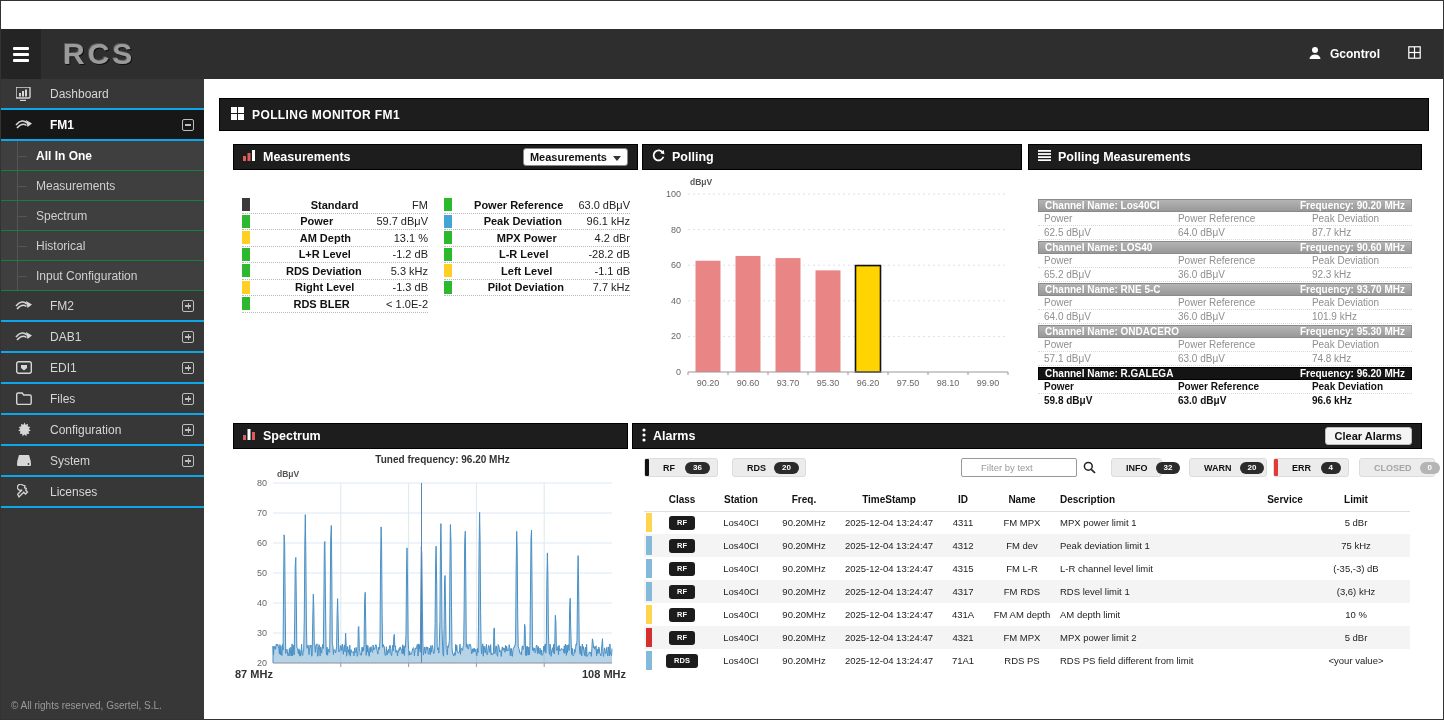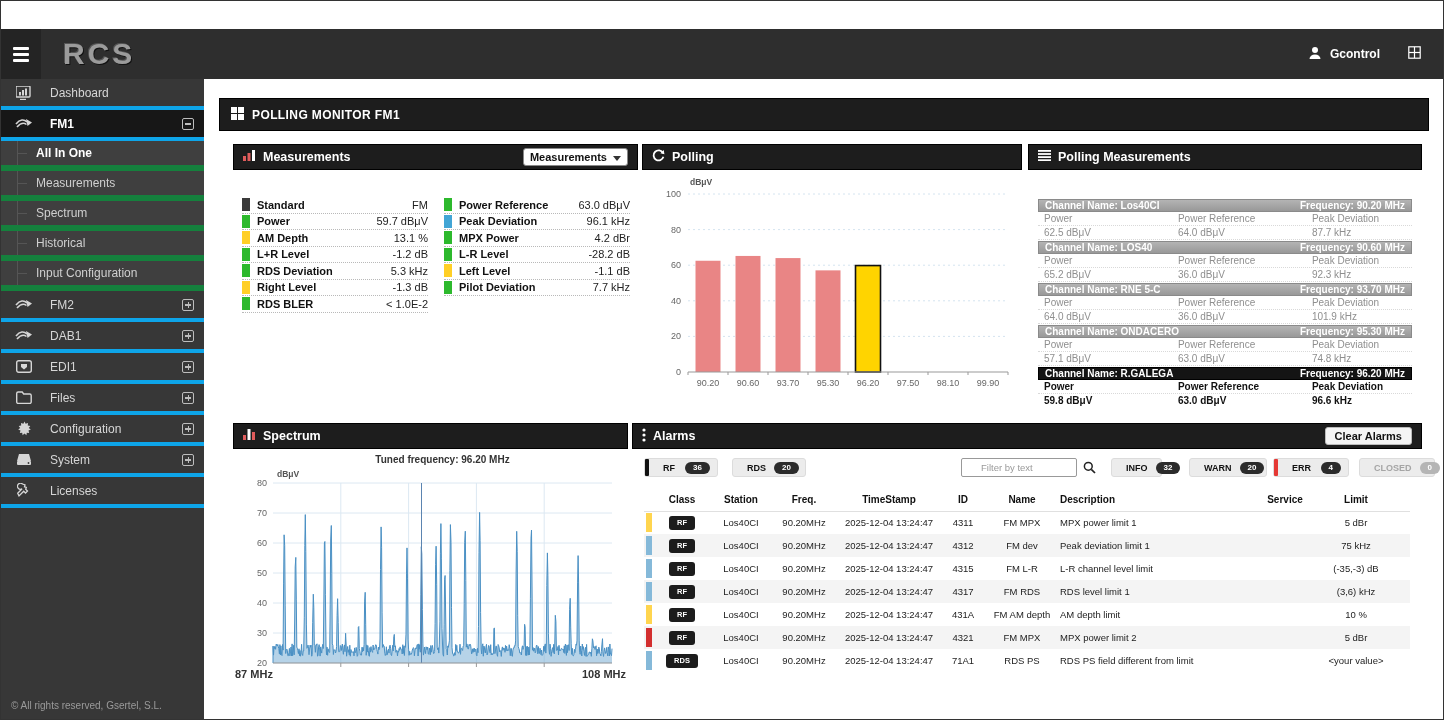--- a/index.html
+++ b/index.html
@@ -21,29 +21,29 @@
   
   .navbar { position:absolute; left:0; top:28px; width:100%; height:50px; background:#2e2e2e; display:flex; align-items:center; }
   .hamburger { width:40px; height:50px; background:#242424; display:flex; align-items:center; justify-content:center; flex-direction:column; gap:3px; cursor:pointer; }
   .hamburger span { display:block; width:16px; height:3px; background:#fff; border-radius:1px; }
   .rcs-logo { margin-left:22px; font-size:30px; font-weight:bold; letter-spacing:3px; color:#9b9b9b; text-shadow:1px 1px 0 #111, -1px -1px 0 #555; cursor:pointer; }
   .navbar-right { margin-left:auto; display:flex; align-items:center; gap:28px; padding-right:22px; color:#fff; }
   .nav-user { display:flex; align-items:center; gap:8px; font-size:12px; font-weight:bold; cursor:pointer; }
 
   
   .sidebar { position:absolute; left:0; top:78px; width:203px; bottom:0; background:#373737; color:#d6d6d6; }
-  .sb-item { display:flex; align-items:center; height:31px; padding:0 10px 0 13px; border-bottom:4px solid #0ea5e9; font-size:12px; cursor:pointer; }
+  .sb-item { display:flex; align-items:center; height:31px; padding:0 10px 0 13px; border-bottom:2px solid #0ea5e9; font-size:12px; cursor:pointer; }
   .sb-item .sb-icon { width:20px; display:flex; justify-content:center; }
   .sb-item .sb-label { margin-left:16px; flex:1; }
   .sb-item.active { background:#171717; color:#fff; font-weight:bold; }
   .sb-expand { width:12px; height:12px; border:1px solid #bdbdbd; border-radius:2px; position:relative; }
   .sb-expand:before, .sb-expand.minus:before { content:""; position:absolute; left:2px; right:2px; top:4.5px; height:1.5px; background:#bdbdbd; }
   .sb-expand.plus:after { content:""; position:absolute; top:2px; bottom:2px; left:4.5px; width:1.5px; background:#bdbdbd; }
   .sb-sub { background:#3f3f3f; }
-  .sb-subitem { position:relative; height:30px; display:flex; align-items:center; padding-left:35px; font-size:12px; color:#cfcfcf; border-bottom:6px solid #15803d; cursor:pointer; }
+  .sb-subitem { position:relative; height:30px; display:flex; align-items:center; padding-left:35px; font-size:12px; color:#cfcfcf; border-bottom:1px solid #15803d; cursor:pointer; }
   .sb-subitem:before { content:""; position:absolute; left:16px; top:0; bottom:0; width:1px; background:#555; }
   .sb-subitem:after { content:""; position:absolute; left:16px; top:50%; width:10px; height:1px; background:#555; }
   .sb-subitem.active { color:#fff; font-weight:bold; }
   .sb-footer { position:absolute; left:10px; bottom:8px; font-size:10px; color:#9a9a9a; }
 
   
   .content { position:absolute; left:203px; top:78px; right:0; bottom:0; background:#fff; }
   .page-header { position:absolute; left:15px; right:14px; top:19px; height:33px; background:#1d1d1d; border:1px solid #000; display:flex; align-items:center; gap:8px; padding:0 11px; color:#fff; font-size:12px; font-weight:bold; letter-spacing:0.4px; }
 
   .panel { position:absolute; background:#fff; }
@@ -55,21 +55,21 @@
   .p-pollmeas { left:824px; top:65px; width:394px; height:262px; }
   .p-spectrum { left:29px; top:344px; width:395px; height:268px; }
   .p-alarms { left:428px; top:344px; width:790px; height:268px; }
 
   
   .meas-select { margin-left:auto; background:#fff; color:#111; font-size:11px; font-weight:bold; border:1px solid #888; border-radius:3px; height:18px; display:flex; align-items:center; gap:6px; padding:0 6px; cursor:pointer; }
   .meas-cols { display:flex; gap:16px; padding:27px 8px 0 9px; }
   .meas-col { flex:1; }
   .meas-row { display:flex; align-items:center; height:16.5px; border-bottom:1px dotted #b9b9b9; }
   .meas-ind { width:8px; height:13px; margin-right:7px; flex:none; }
-  .meas-label { flex:1; font-size:11px; font-weight:bold; color:#111; white-space:nowrap; }
+  .meas-label { flex:1; font-size:11px; font-weight:bold; color:#111; white-space:nowrap;text-align:center; }
   .meas-value { font-size:11px; color:#222; white-space:nowrap; }
 
   
   .channels { padding:29px 10px 0 10px; height:236px; overflow:hidden; }
   .chan { margin-bottom:1px; }
   .chan-head { height:13px; display:flex; align-items:center; justify-content:space-between; padding:0 6px; background:linear-gradient(#b4b4b4,#989898); color:#fff; font-size:10px; font-weight:bold; border:1px solid #8a8a8a; }
   .chan.selected .chan-head { background:#141414; border-color:#000; }
   .chan-row { display:flex; padding:0 6px; border-bottom:1px dotted #d9d9d9; }
   .chan-row > div { font-size:10px; color:#8f8f8f; height:13px; line-height:13px; }
   .chan-row > div:nth-child(1){ width:37%; } .chan-row > div:nth-child(2){ width:37%; } .chan-row > div:nth-child(3){ width:26%; }

